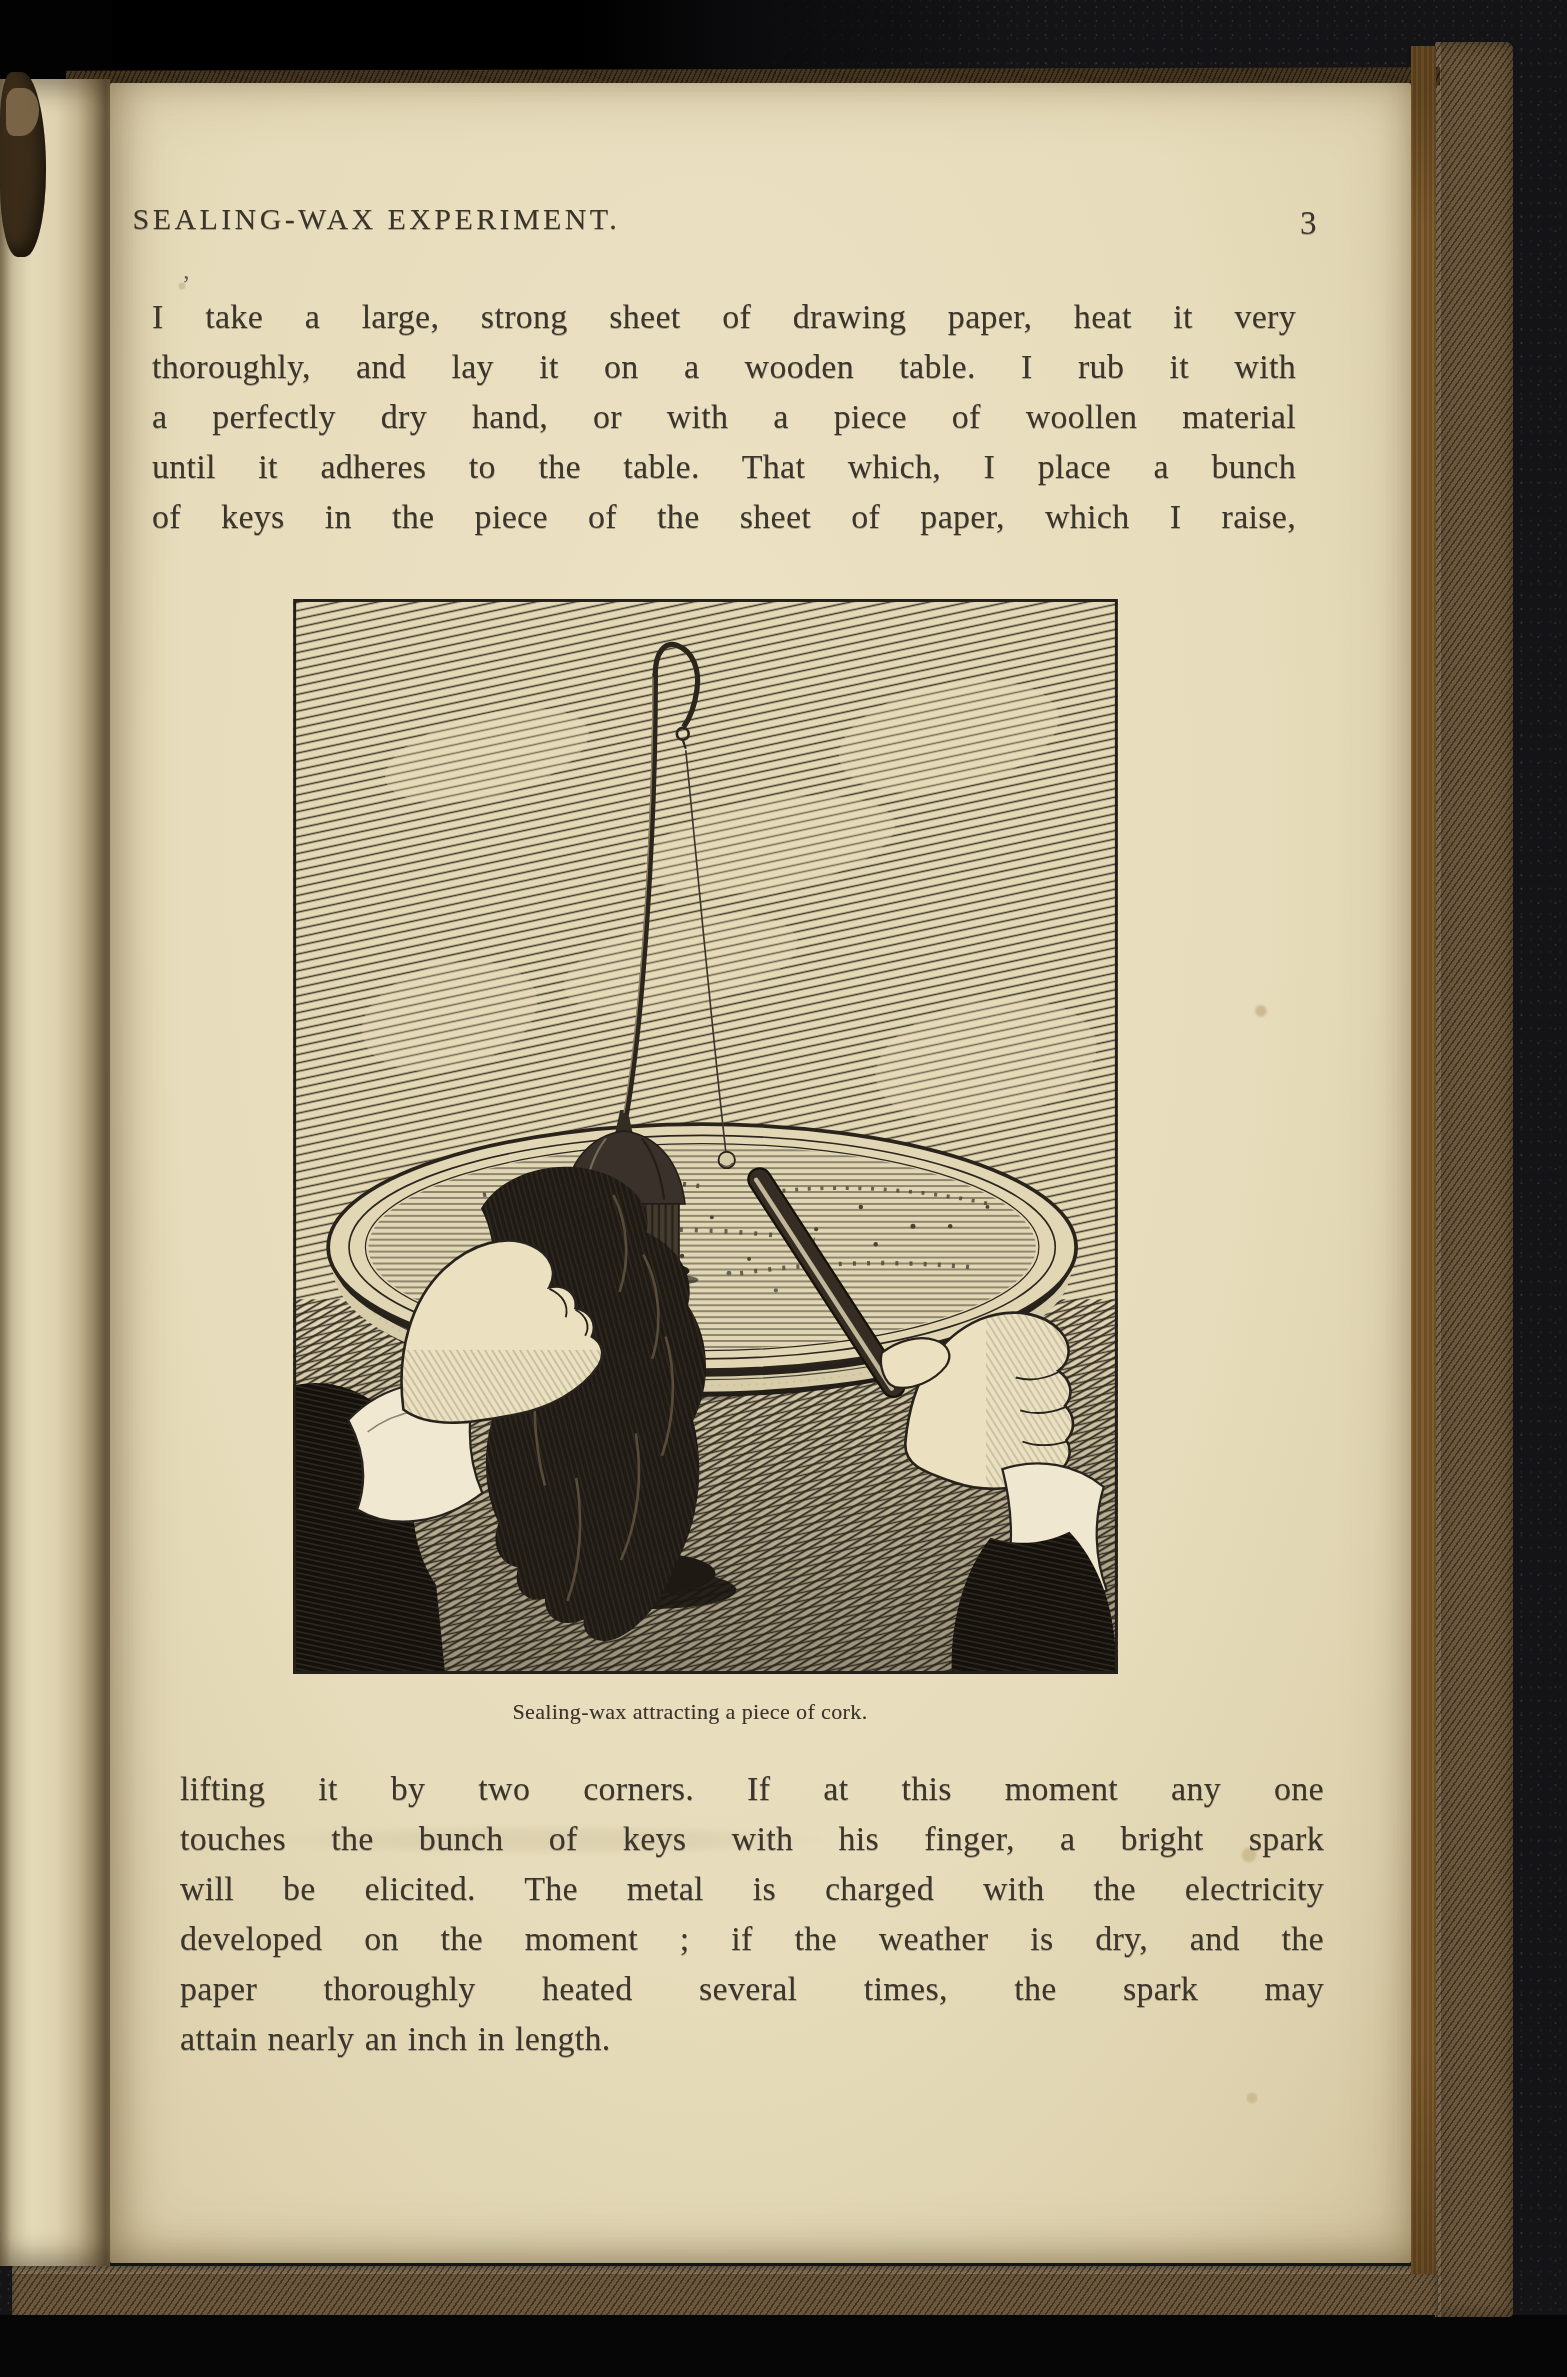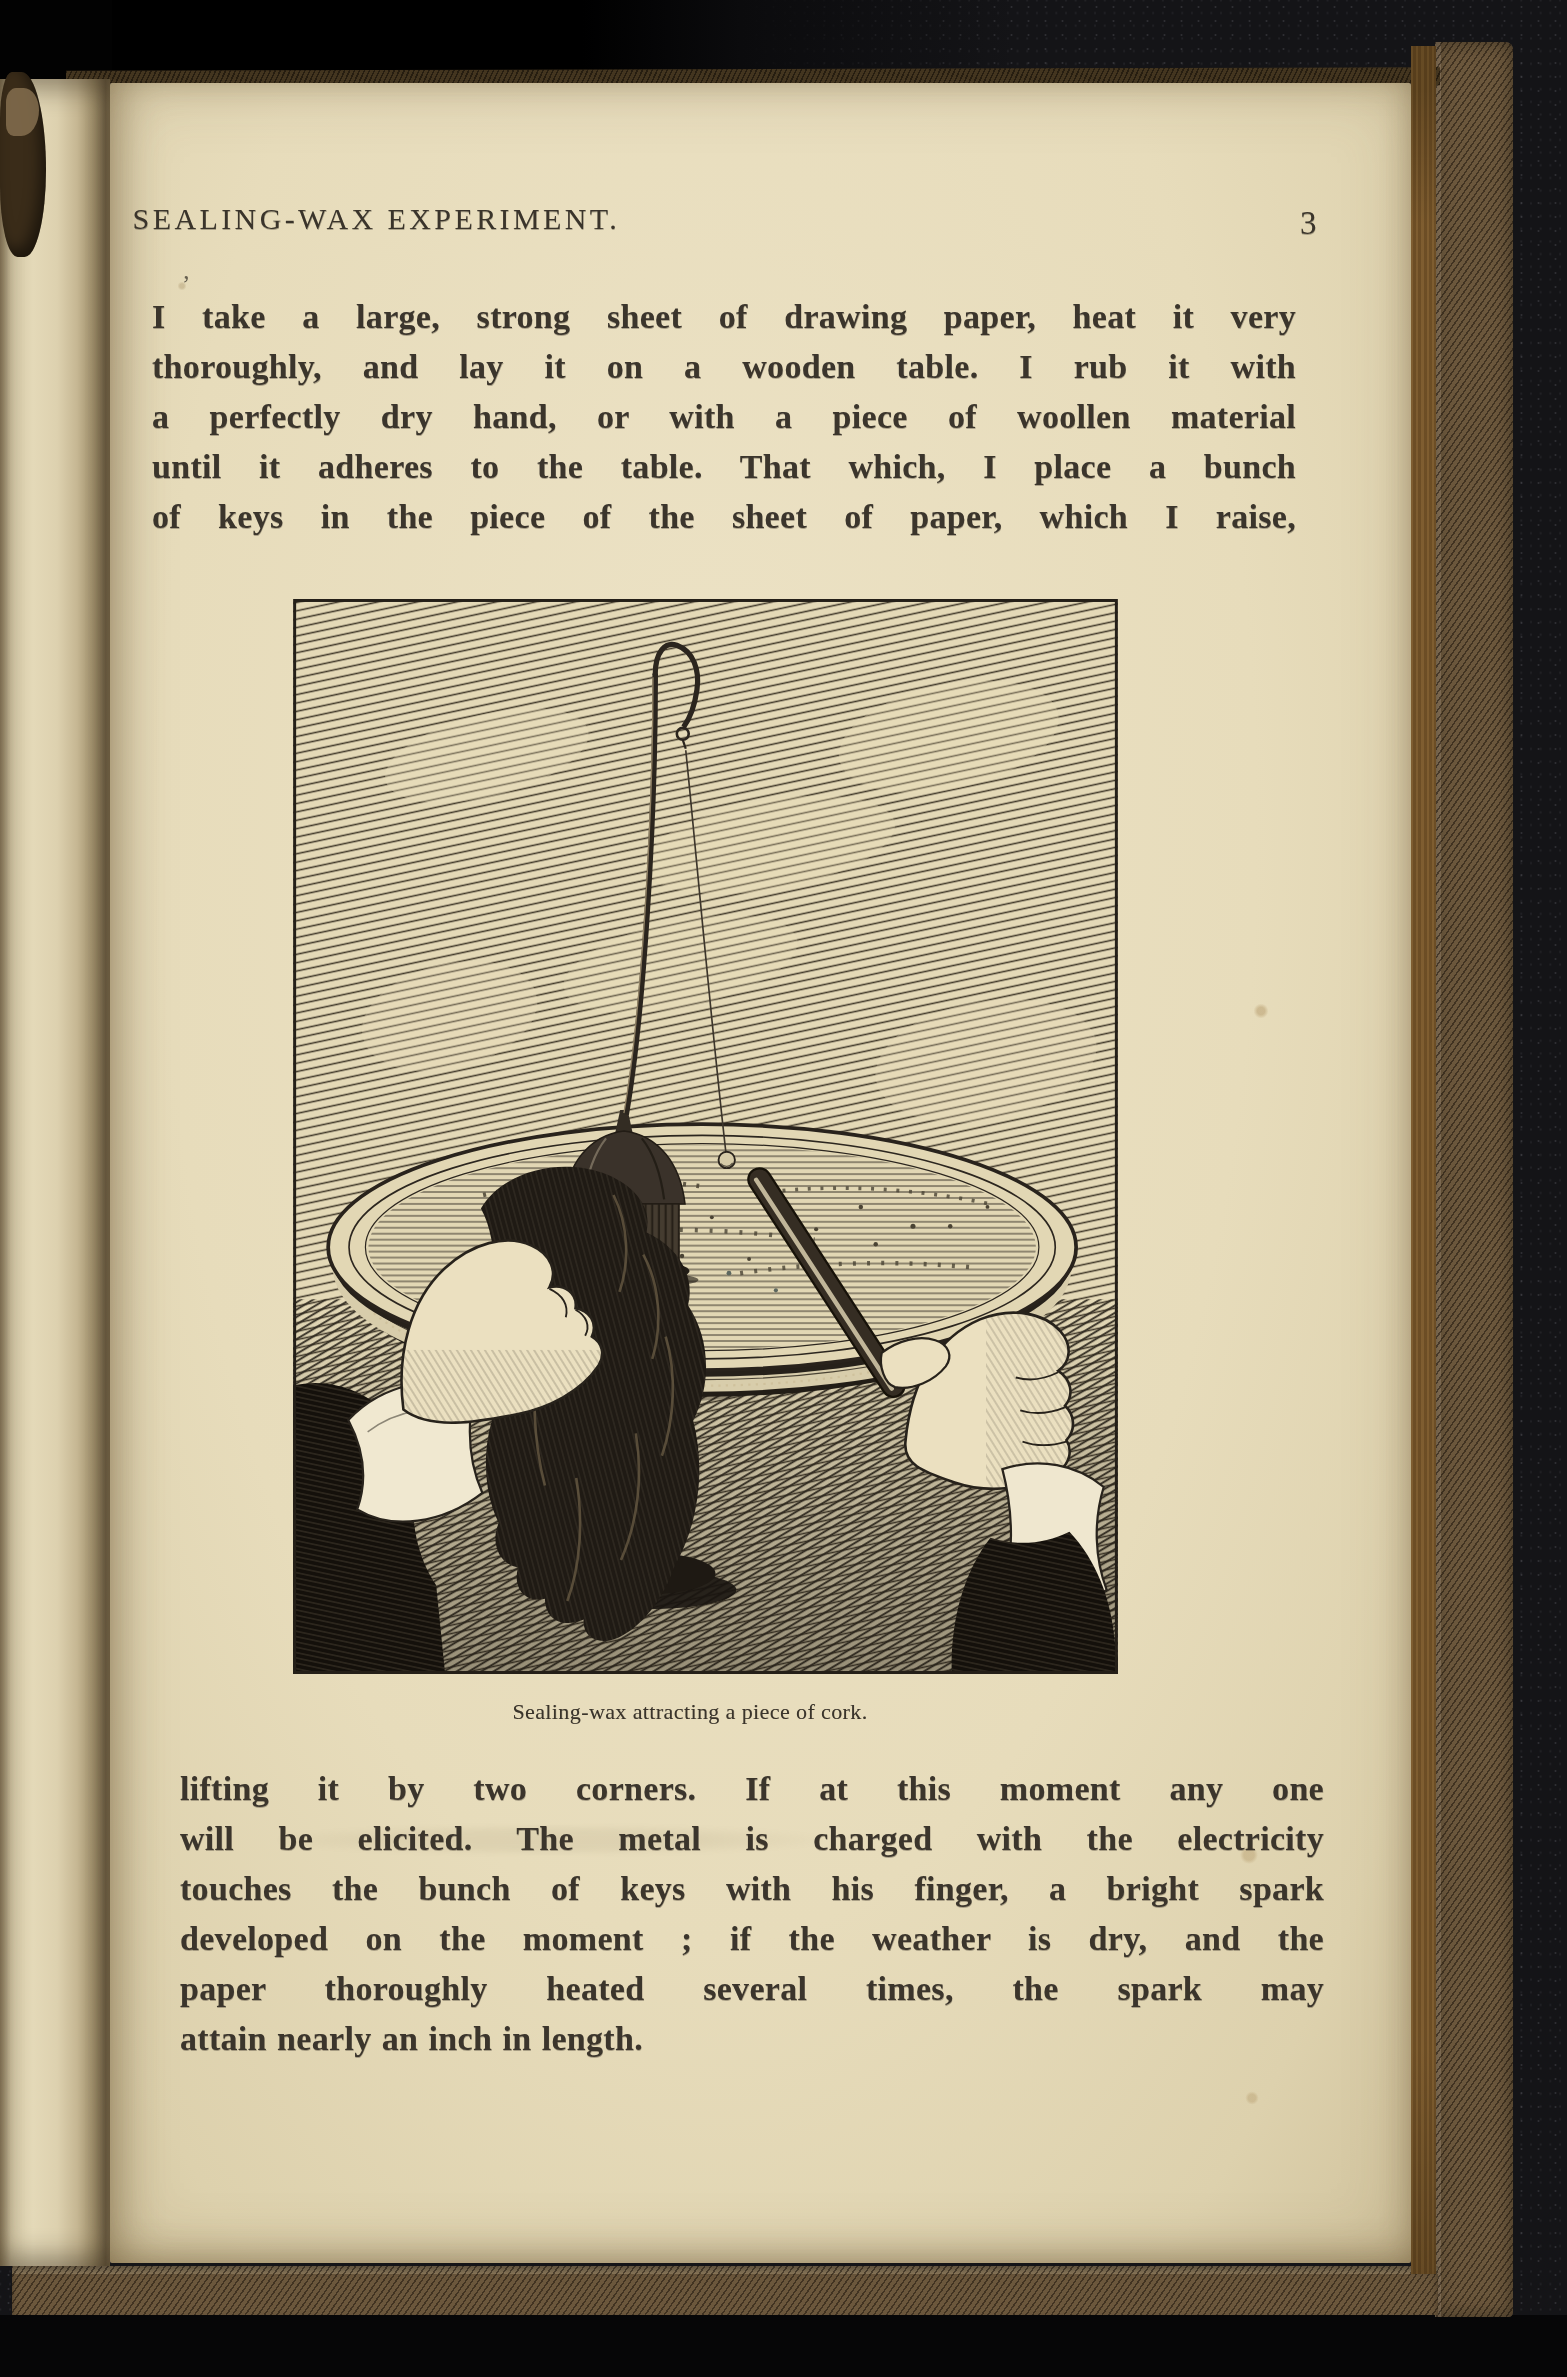--- a/index.html
+++ b/index.html
@@ -59,21 +59,21 @@
   .running-row{position:absolute;left:42px;top:119px;width:1144px;height:52px;}
   .running-head{position:absolute;left:0;right:0;text-align:left;transform:translateX(-19.4px);
     font-size:30px;letter-spacing:3.4px;color:#3a342b;white-space:nowrap;
     text-shadow:0.3px 0.5px 0.5px rgba(52,45,35,.35);}
   .folio{position:absolute;left:1148px;top:3px;font-size:33px;color:#3a342b;
     text-shadow:0.3px 0.5px 0.5px rgba(52,45,35,.35);}
 
   .para{position:absolute;left:42px;width:1144px;font-size:34px;line-height:50px;
     color:var(--c-ink,#3b352c);letter-spacing:0.3px;word-spacing:1.5px;
     text-shadow:0.3px 0.5px 0.6px rgba(52,45,35,.34);}
-  .para .line{text-align:justify;text-align-last:justify;white-space:normal;font-weight:bold;}
+  .para .line{text-align:justify;text-align-last:justify;white-space:normal;}
   .para.ragged .line:last-child{text-align-last:left;}
   .para-1{top:209px;}
   .para-2{top:1681px;margin-left:28px;}
 
   .figure{position:absolute;left:183px;top:516px;width:825px;height:1075px;}
   .figure svg{display:block;width:825px;height:1075px;}
 
   .caption{position:absolute;left:42px;top:1616px;width:1144px;text-align:center;
     transform:translateX(-34px);font-size:22px;letter-spacing:0.4px;color:#3a342b;
     text-shadow:0.3px 0.4px 0.5px rgba(52,45,35,.32);}
@@ -295,22 +295,22 @@
 
           <rect x="2" y="2" width="1103" height="1439" fill="none" stroke="#241f18" stroke-width="4"></rect>
         </svg>
       </figure>
 
       <div class="caption">Sealing-wax attracting a piece of cork.</div>
       <div class="ghost"></div>
 
       <div class="para para-2 ragged">
           <div class="line">lifting it by two corners.  If at this moment any one</div>
+          <div class="line">touches the bunch of keys with his finger, a bright spark</div>
           <div class="line">will be elicited.  The metal is charged with the electricity</div>
-          <div class="line">touches the bunch of keys with his finger, a bright spark</div>
           <div class="line">developed on the moment ; if the weather is dry, and the</div>
           <div class="line">paper thoroughly heated several times, the spark may</div>
           <div class="line">attain nearly an inch in length.</div>
         </div>
     </div>
   </div>
 </div>
 
 
 </body></html>

